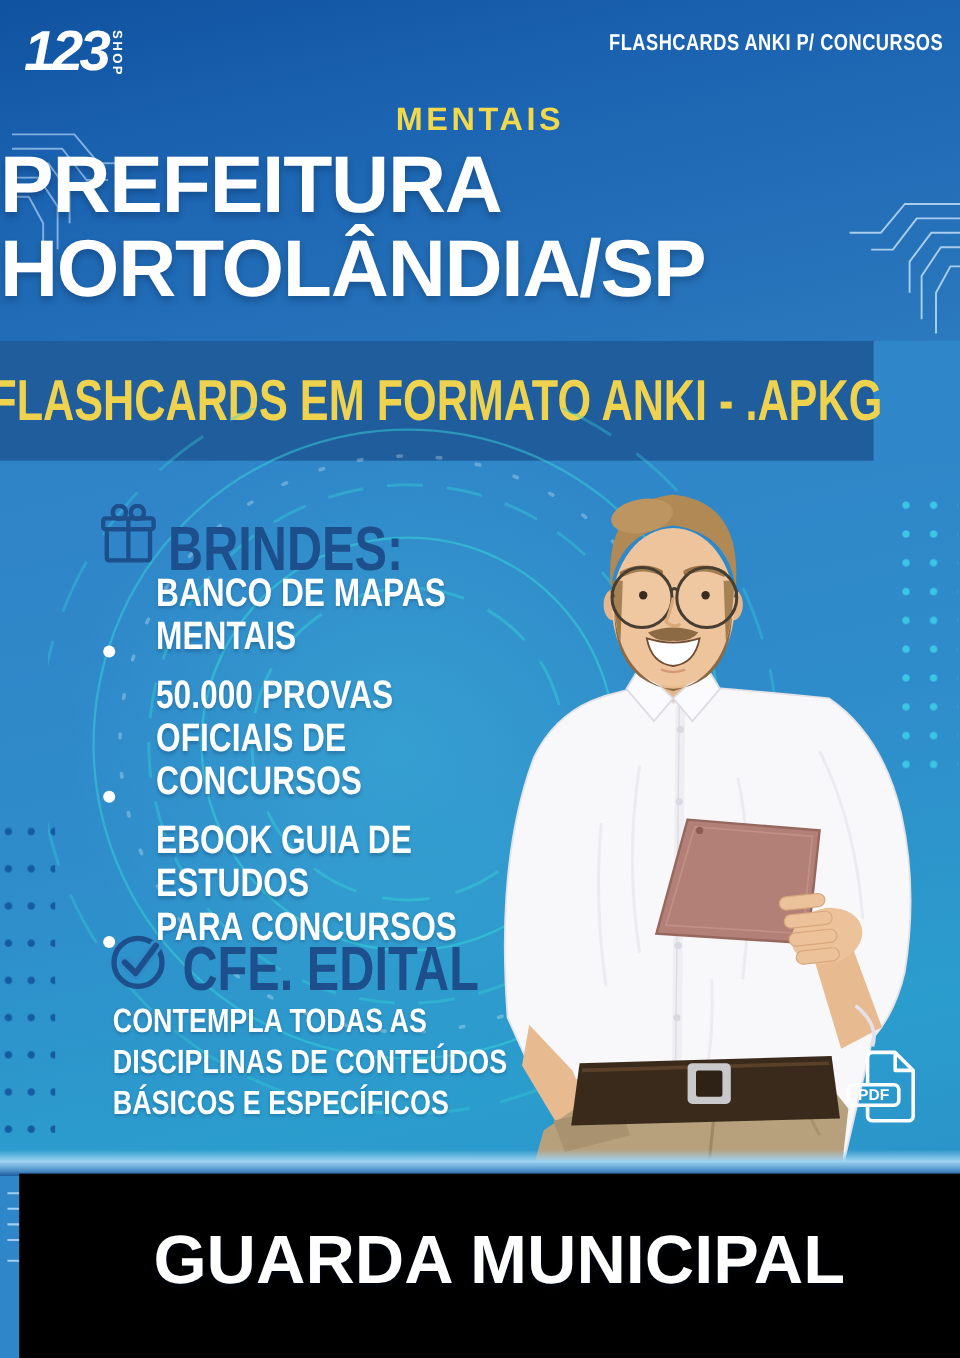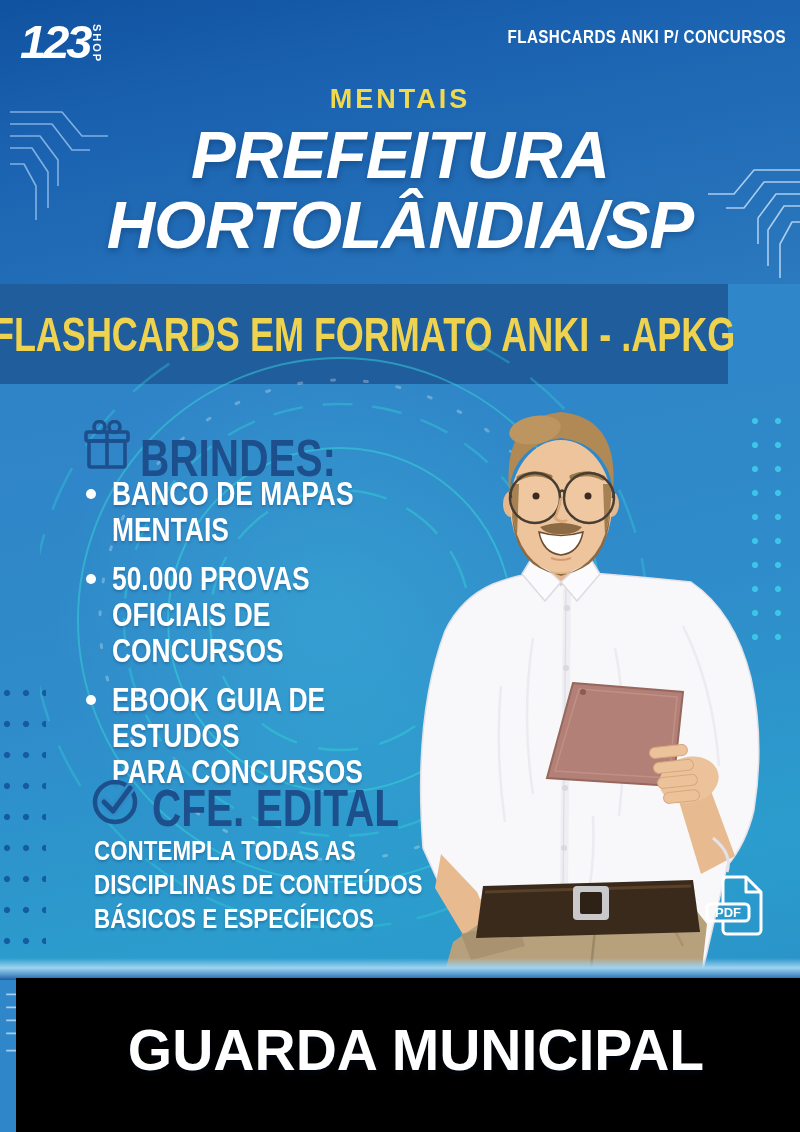--- a/index.html
+++ b/index.html
@@ -22,35 +22,35 @@
   .divider-glow{left:0;top:958px;width:800px;height:22px;
     background:linear-gradient(180deg,rgba(130,195,238,0) 0%,#9ed3f1 45%,#4f93c9 78%,#1e5b9c 100%);}
   .footer{left:16px;top:978px;width:800px;height:154px;background:#000000;
     display:flex;align-items:center;justify-content:center;}
   
   .cond{display:inline-block;transform:scaleX(.78);transform-origin:left center;white-space:nowrap;}
   .cond-c{display:inline-block;transform:scaleX(.75);transform-origin:center center;white-space:nowrap;}
   .cond-r{display:inline-block;transform:scaleX(.8);transform-origin:right center;white-space:nowrap;}
   .cond-block{transform:scaleX(.8);transform-origin:left top;}
   
-  .logo{left:20px;top:20px;display:flex;align-items:flex-start;color:#fff;}
+  .logo{left:20px;top:20px;display:flex;align-items:flex-end;color:#fff;}
   .logo-number{font-size:47px;font-weight:bold;font-style:italic;letter-spacing:-3px;line-height:44px;}
   .logo-word{writing-mode:vertical-rl;font-size:11px;font-weight:bold;letter-spacing:2px;margin-top:4px;margin-left:2px;}
   .tagline{right:14px;top:26px;color:#fff;font-weight:bold;font-size:19px;letter-spacing:.5px;}
   .kicker{left:0;top:84px;width:800px;text-align:center;color:#f2d94b;
     font-size:27px;font-weight:bold;letter-spacing:3px;}
-  .title{left:0;top:120px;width:800px;text-align:center;color:#fff;
+  .title{left:0;top:120px;width:800px;color:#fff;
     font-size:67px;line-height:70px;font-weight:bold;letter-spacing:-1px;
-    text-shadow:0 3px 6px rgba(0,25,60,.30);font-style:italic;}
+    text-shadow:0 3px 6px rgba(0,25,60,.30);}
   .banner-text{color:#efd24e;font-size:48px;font-weight:bold;letter-spacing:0;}
   
   .section-heading{color:#1d4f8c;font-size:52px;font-weight:bold;}
   .brindes-heading{left:140px;top:428px;}
   .bullet-list{left:86px;top:476px;width:370px;}
-  .bullet-item{display:flex;align-items:flex-start;margin-bottom:13px;}
+  .bullet-item{display:flex;align-items:flex-end;margin-bottom:13px;gap:18px;}
   .bullet-dot{width:10px;height:10px;border-radius:50%;background:#fff;margin:13px 16px 0 0;flex:none;}
   .bullet-text{color:#fff;font-size:33px;line-height:36px;font-weight:bold;
     text-shadow:0 2px 3px rgba(0,30,70,.25);}
   .edital-heading{left:152px;top:778px;}
   .edital-desc{left:94px;top:834px;color:#fff;font-size:28px;line-height:34px;font-weight:bold;
     text-shadow:0 2px 3px rgba(0,30,70,.25);}
   
   .footer-title{color:#fff;font-size:57px;font-weight:bold;letter-spacing:0;
     text-shadow:0 3px 5px rgba(0,20,50,.35);margin-top:-10px;}
   

